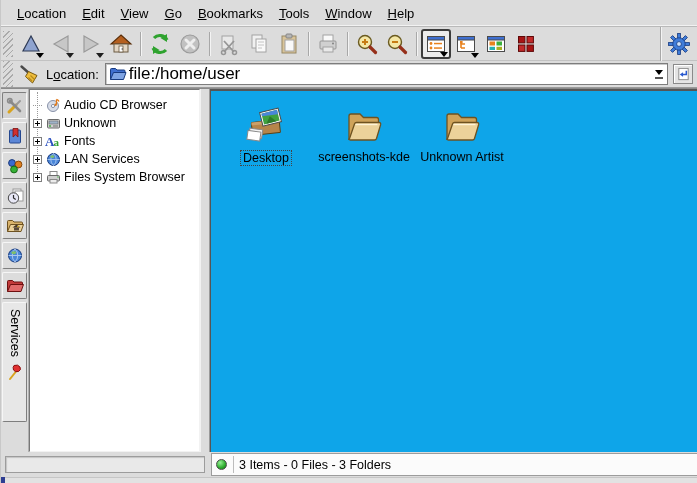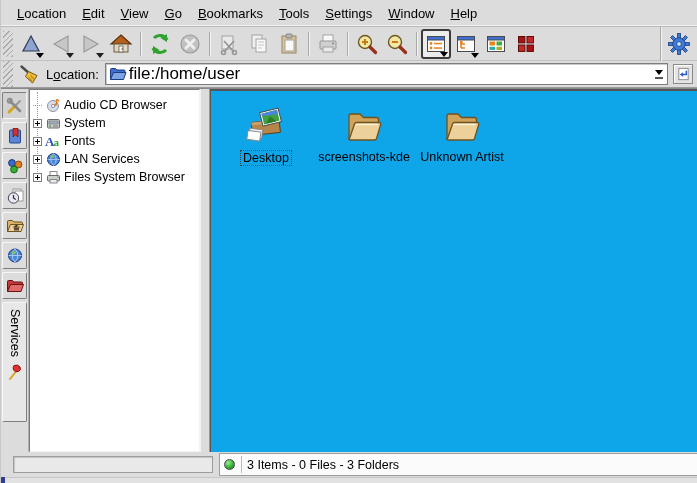--- a/index.html
+++ b/index.html
@@ -77,21 +77,21 @@
   .splitter { width:10px; background:#dcdcdc; border-left:1px solid #f2f2f2; border-right:1px solid #9a9a9a; }
 
   .mainview { flex:1; background:#0ea5e9; border-top:2px solid #555; border-left:1px solid #555;
               display:flex; align-items:flex-start; padding:14px 0 0 6px; }
   .fitem { width:98px; display:flex; flex-direction:column; align-items:center; }
   .fitem .ficon { height:40px; display:flex; align-items:flex-end; justify-content:center; }
   .flabel { margin-top:5px; font-size:12.5px; text-align:center; line-height:14px; max-width:92px; word-break:break-word; }
   .flabel.selected { border:1px dotted #444; padding:0 2px; }
 
   
-  .statusrow { position:absolute; left:8px; top:452px; right:0; height:25px; display:flex; align-items:center; }
+  .statusrow { position:absolute; left:0; top:452px; right:0; height:25px; display:flex; align-items:center; }
   .statusleft { width:210px; height:25px; display:flex; align-items:center; padding:0 6px 0 4px; }
   .progress { flex:1; height:17px; background:#e9e9e9; border:1px solid #9c9c9c; box-shadow:inset 1px 1px 1px #c4c4c4; }
   .statusbar { flex:1; height:23px; background:#fbfbfb; border:1px solid #9c9c9c; border-right:none;
                display:flex; align-items:center; padding-left:4px; }
   .led { width:11px; height:11px; border-radius:50%; border:1px solid #4c4c4c;
          background:radial-gradient(circle at 35% 30%, #96f096, #2cab2c 60%, #147014); flex:none; }
   .ssep { width:1px; height:17px; background:#bcbcbc; margin:0 5px 0 6px; }
   .stext { font-size:12.5px; color:#000; white-space:nowrap; }
 
   .bottomstrip { position:absolute; left:0; bottom:0; right:0; height:6px; background:#e2e2e2;
@@ -103,21 +103,20 @@
 
 <div class="window">
 
   <div class="menubar">
     <span class="menuitem"><u>L</u>ocation</span>
     <span class="menuitem"><u>E</u>dit</span>
     <span class="menuitem"><u>V</u>iew</span>
     <span class="menuitem"><u>G</u>o</span>
     <span class="menuitem"><u>B</u>ookmarks</span>
     <span class="menuitem"><u>T</u>ools</span>
-    <span class="menuitem"><u>S</u>ettings</span>
     <span class="menuitem"><u>W</u>indow</span>
     <span class="menuitem"><u>H</u>elp</span>
   </div>
 
   <div class="toolbar">
     <div class="handle"></div>
 
     <div class="tbtn">
       <svg width="24" height="24" viewBox="0 0 24 24">
         <polygon points="12,4 20,19 4,19" fill="#8ea3cf" stroke="#2e3a55" stroke-width="1.2"></polygon>
@@ -405,21 +404,21 @@
         <div class="trow">
           <span class="expander"></span>
           <span class="ticon">
             <svg width="15" height="15" viewBox="0 0 15 15">
               <rect x="1.5" y="3.5" width="12" height="8.5" rx="1" fill="#cfcfcf" stroke="#6a6a6a"></rect>
               <rect x="3" y="5" width="9" height="3" fill="#9fb2c8" stroke="#6a6a6a" stroke-width="0.6"></rect>
               <circle cx="4" cy="10" r="0.9" fill="#35b035"></circle>
               <rect x="7" y="9.3" width="5" height="1.4" fill="#8a8a8a"></rect>
             </svg>
           </span>
-          <span class="tlabel">System</span>
+          <span class="tlabel">Unknown</span>
         </div>
         <div class="trow">
           <span class="expander"></span>
           <span class="ticon">
             <svg width="16" height="15" viewBox="0 0 16 15">
               <text x="0" y="12" font-family="Liberation Serif, serif" font-size="13" font-weight="bold" fill="#2a50c0">A</text>
               <text x="8.5" y="12" font-family="Liberation Serif, serif" font-size="11" font-weight="bold" fill="#30a030">a</text>
             </svg>
           </span>
           <span class="tlabel">Fonts</span>

